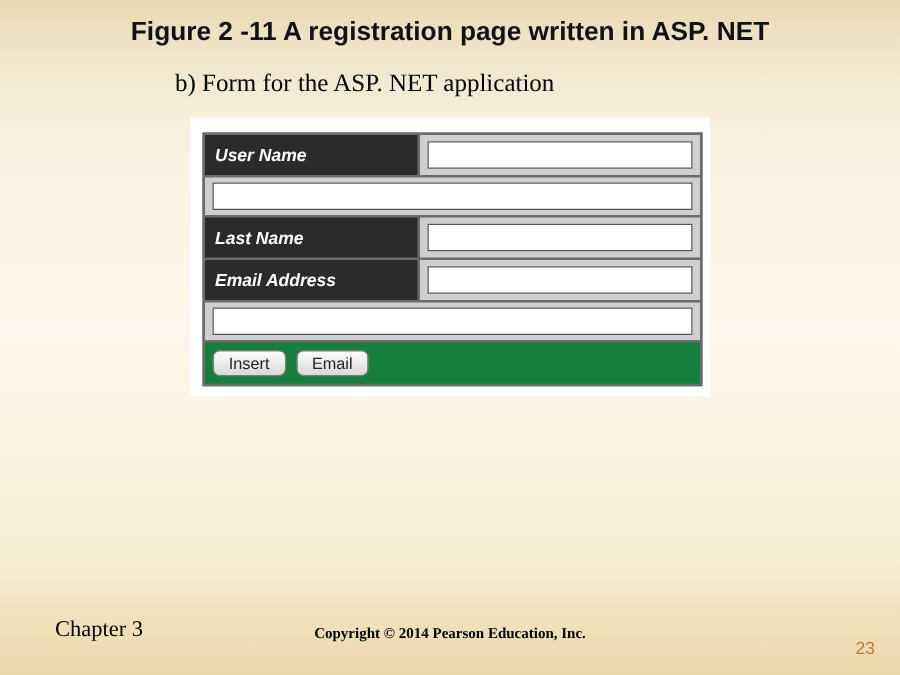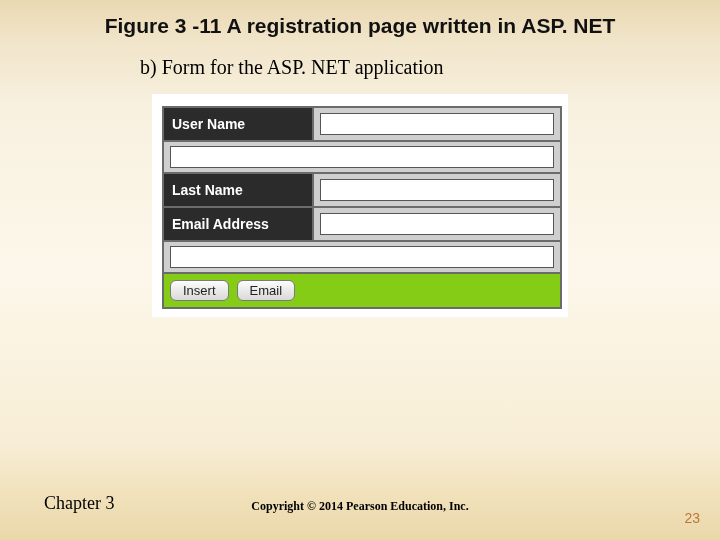--- a/index.html
+++ b/index.html
@@ -57,48 +57,49 @@
     border: 2px solid #6b6b6b;
     background: #6b6b6b;
     font-family: Arial, Helvetica, sans-serif;
   }
   .form-row {
     display: flex;
     border-top: 2px solid #6b6b6b;
   }
   .form-row:first-child { border-top: none; }
   .label-cell {
-    width: 150px;
+    width: 172px;
     background: #2b2b2b;
     color: #fff;
     font-weight: bold;
     font-size: 14px;
     padding: 8px 8px;
     box-sizing: border-box;
     border-right: 2px solid #6b6b6b;
+    font-style: italic;
   }
   .input-cell {
     flex: 1;
     background: #cfcfcf;
     padding: 4px 6px;
     box-sizing: border-box;
     display: flex;
     align-items: center;
   }
   .text-input {
     width: 100%;
     height: 22px;
     border: 1px solid #555;
     background: #fff;
     box-sizing: border-box;
     font-size: 13px;
     padding: 2px 4px;
   }
   .button-row {
-    background: #84cc16;
+    background: #15803d;
     padding: 6px 6px;
     border-top: 2px solid #6b6b6b;
     display: flex;
     gap: 8px;
   }
   .form-btn {
     font-family: Arial, Helvetica, sans-serif;
     font-size: 13px;
     color: #222;
     padding: 2px 12px;
@@ -134,21 +135,21 @@
     font-size: 14px;
     color: #c0763a;
     margin-left: 43px;
   }
 </style>
 </head>
 <body>
 
 <div class="slide">
 
-  <div class="title">Figure 3 -11 A registration page written in ASP. NET</div>
+  <div class="title">Figure 2 -11 A registration page written in ASP. NET</div>
   <div class="subtitle">b) Form for the ASP. NET application</div>
 
   <div class="screenshot">
     <div class="form-table">
 
       <div class="form-row">
         <div class="label-cell">User Name</div>
         <div class="input-cell">
           <input class="text-input" type="text" value="" style="">
         </div>

